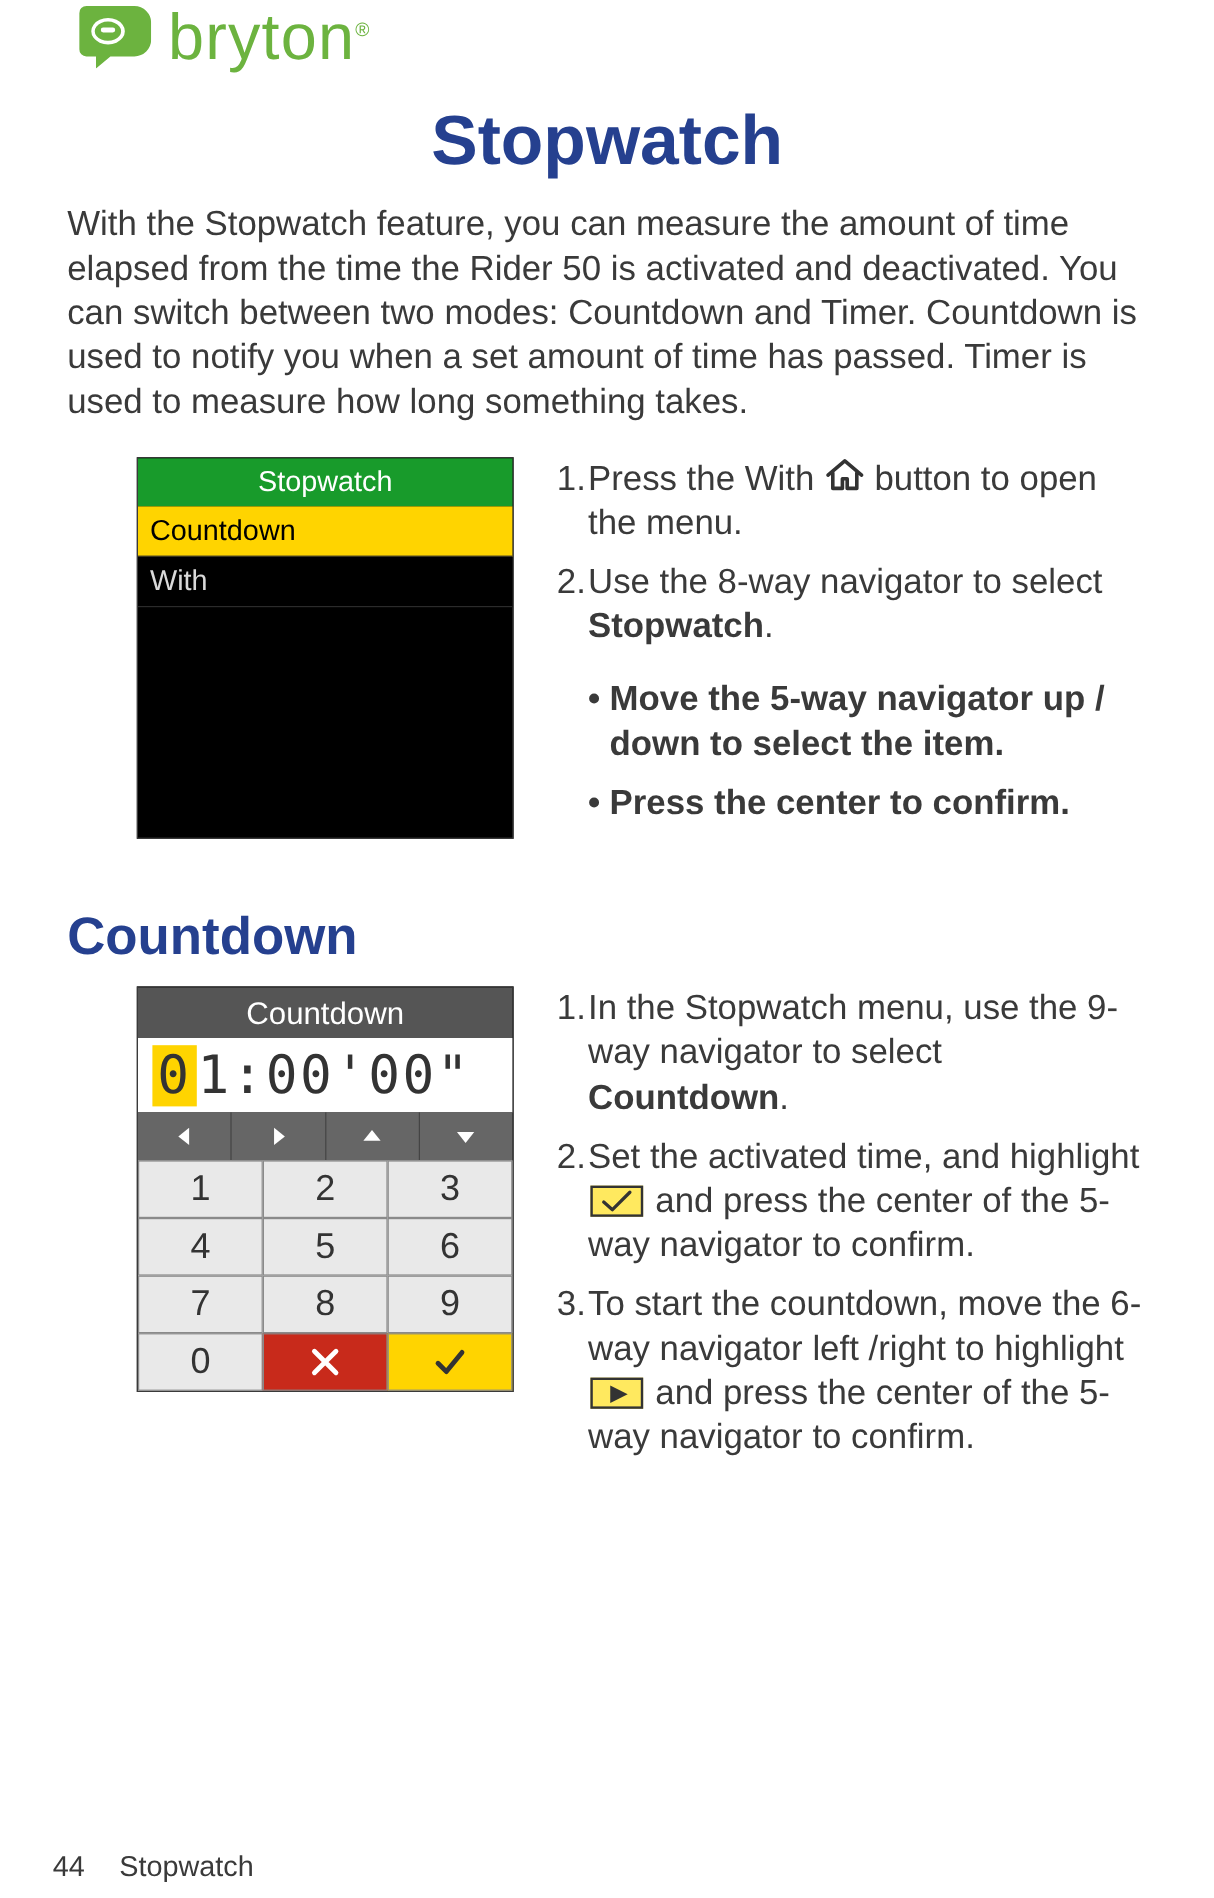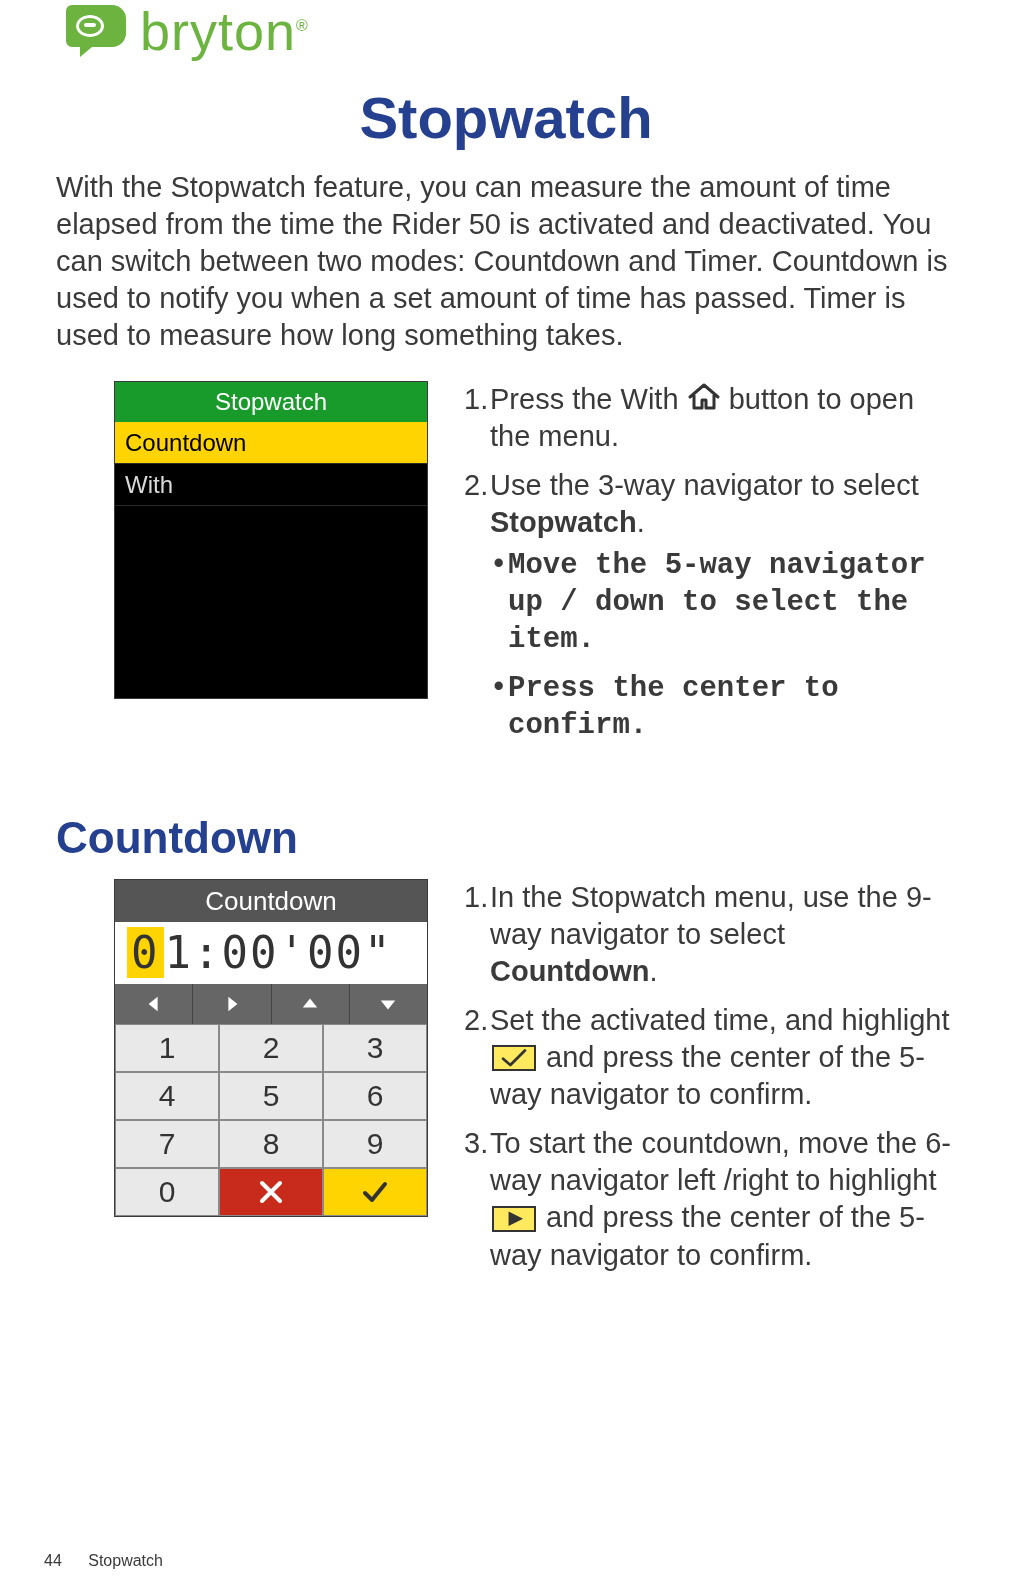--- a/index.html
+++ b/index.html
@@ -49,21 +49,21 @@
   }
 
   
   .block { display: flex; gap: 36px; align-items: flex-start; }
   .block .device-col { flex: 0 0 auto; padding-left: 58px; }
   .block .steps-col { flex: 1 1 auto; }
 
   .steps-col ol { list-style: none; font-size: 29px; line-height: 1.28; }
   .steps-col li { position: relative; padding-left: 26px; margin-bottom: 12px; }
   .steps-col li .num { position: absolute; left: 0; }
-  .steps-col .sub { list-style: none; margin-top: 6px; font-family: Liberation Mono, monospace; }
+  .steps-col .sub { list-style: none; margin-top: 24px; }
   .steps-col .sub li { padding-left: 18px; font-weight: 700; }
   .steps-col .sub li::before { content: "•"; position: absolute; left: 0; }
   .steps-col b { font-weight: 700; }
 
   .inline-icon {
     display: inline-flex; align-items: center; justify-content: center;
     vertical-align: -3px;
   }
   .inline-icon.house svg { width: 34px; height: 30px; }
   .inline-icon.box-check {
@@ -126,21 +126,21 @@
     display: flex; align-items: center; justify-content: center;
     font-family: Verdana, Arial, sans-serif; font-size: 30px; color: #333;
   }
   .dc-keys .key.red { background: #c82a1b; }
   .dc-keys .key.yellow { background: #ffd400; }
   .dc-keys .key svg { width: 26px; height: 26px; }
 
   
   .footer {
     position: absolute; left: 44px; bottom: 12px;
-    font-size: 16px; color: #3a3a3a;
+    font-size: 24px; color: #3a3a3a;
   }
   .footer .pn { margin-right: 22px; }
 </style>
 </head>
 <body>
 
 <div class="page">
 
   <div class="brand">
     <span class="brand-mark">
@@ -172,21 +172,21 @@
         <li><span class="num">1.</span>
           <span>Press the With </span>
           <span class="inline-icon house">
             <svg viewBox="0 0 34 30">
                 <path d="M3 15 L17 3 L31 15 M7 13 v13 h8 v-8 h4 v8 h8 v-13" fill="none" stroke="#333" stroke-width="3" stroke-linejoin="round" stroke-linecap="round"></path>
               </svg>
           </span>
           <span> button to open the menu.</span>
         </li>
         <li><span class="num">2.</span>
-          <span>Use the 3-way navigator to select </span><b>Stopwatch</b><span>.</span>
+          <span>Use the 8-way navigator to select </span><b>Stopwatch</b><span>.</span>
           <ul class="sub">
             <li>Move the 5-way navigator up / down to select the item.</li>
             <li>Press the center to confirm.</li>
           </ul>
         </li>
       </ol>
     </div>
   </div>
 
   <h2 class="h2">Countdown</h2>

